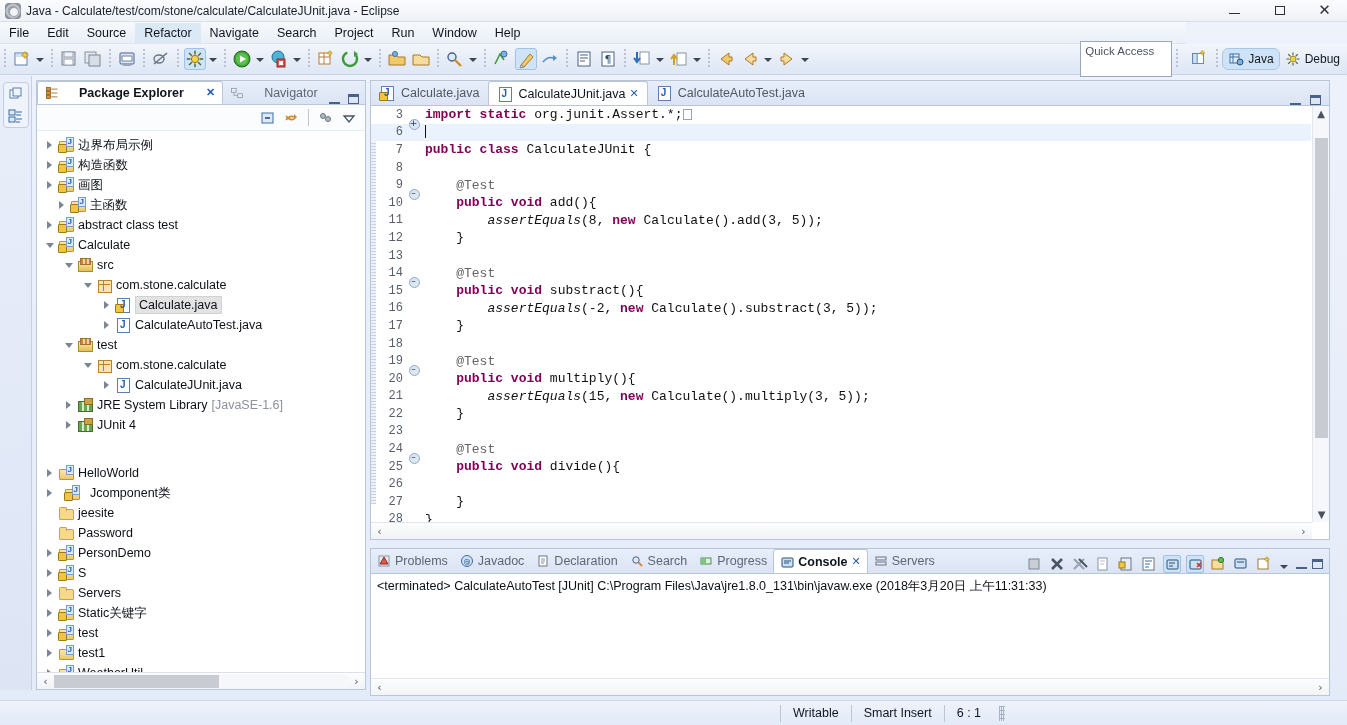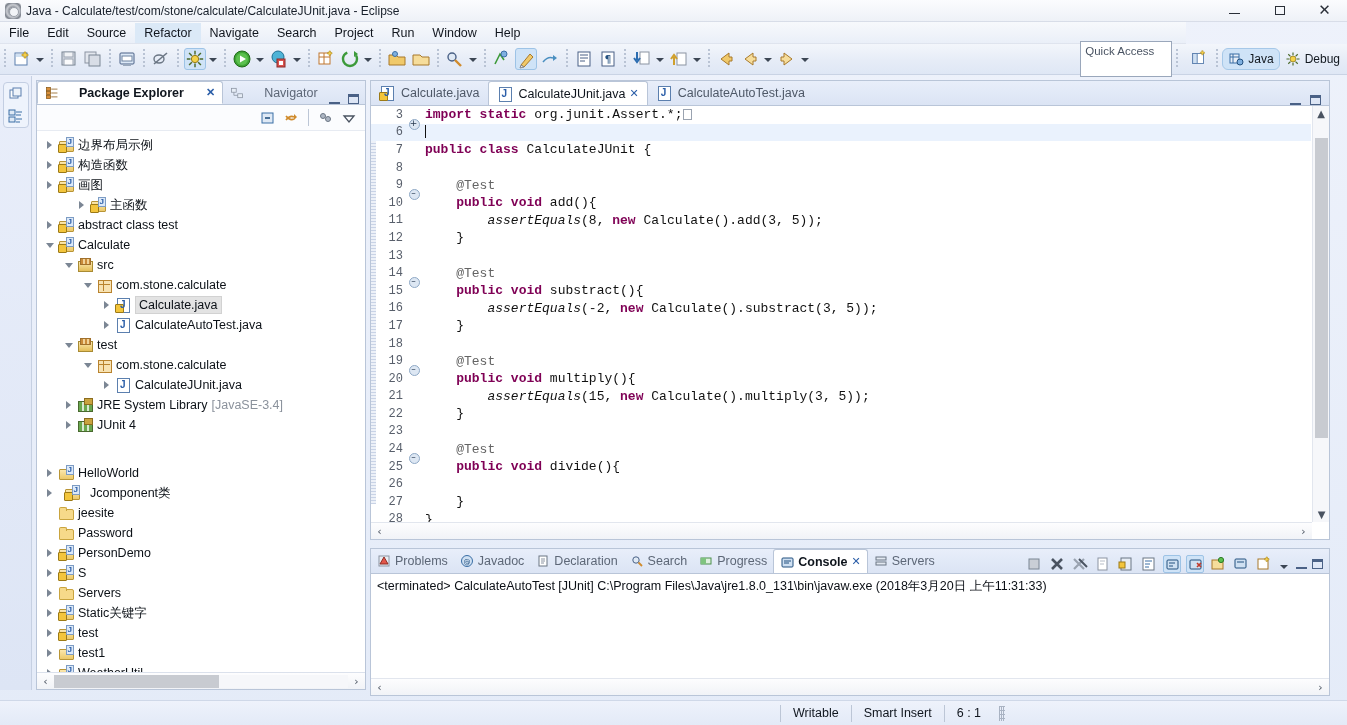--- a/index.html
+++ b/index.html
@@ -655,21 +655,21 @@
           </span>
           <span class="tlabel">构造函数</span>
         </div>
         <div class="trow" style="padding-left: 6px;">
           <span class="twist closed"></span>
           <span class="ticon ic-jproj">
             <span class="ic-lock" style="position: absolute; left: 0px; bottom: 0px; width: 8px; height: 8px;"></span>
           </span>
           <span class="tlabel">画图</span>
         </div>
-        <div class="trow" style="padding-left: 18px; margin-left: 20px;">
+        <div class="trow" style="padding-left: 18px;">
           <span class="twist closed"></span>
           <span class="ticon ic-jproj">
             <span class="ic-lock" style="position: absolute; left: 0px; bottom: 0px; width: 8px; height: 8px;"></span>
           </span>
           <span class="tlabel">主函数</span>
         </div>
         <div class="trow" style="padding-left: 6px;">
           <span class="twist closed"></span>
           <span class="ticon ic-jproj">
             <span class="ic-lock" style="position: absolute; left: 0px; bottom: 0px; width: 8px; height: 8px;"></span>
@@ -717,21 +717,21 @@
         </div>
         <div class="trow" style="padding-left: 63px;">
           <span class="twist closed"></span>
           <span class="ticon ic-java"></span>
           <span class="tlabel">CalculateJUnit.java</span>
         </div>
         <div class="trow" style="padding-left: 25px;">
           <span class="twist closed"></span>
           <span class="ticon ic-lib"></span>
           <span class="tlabel">JRE System Library</span>
-          <span class="tdim">[JavaSE-3.4]</span>
+          <span class="tdim">[JavaSE-1.6]</span>
         </div>
         <div class="trow" style="padding-left: 25px;">
           <span class="twist closed"></span>
           <span class="ticon ic-lib"></span>
           <span class="tlabel">JUnit 4</span>
         </div>
         <div class="trow" style="padding-left: 6px; margin-top: 28px;">
           <span class="twist closed"></span>
           <span class="ticon ic-jproj"></span>
           <span class="tlabel">HelloWorld</span>

